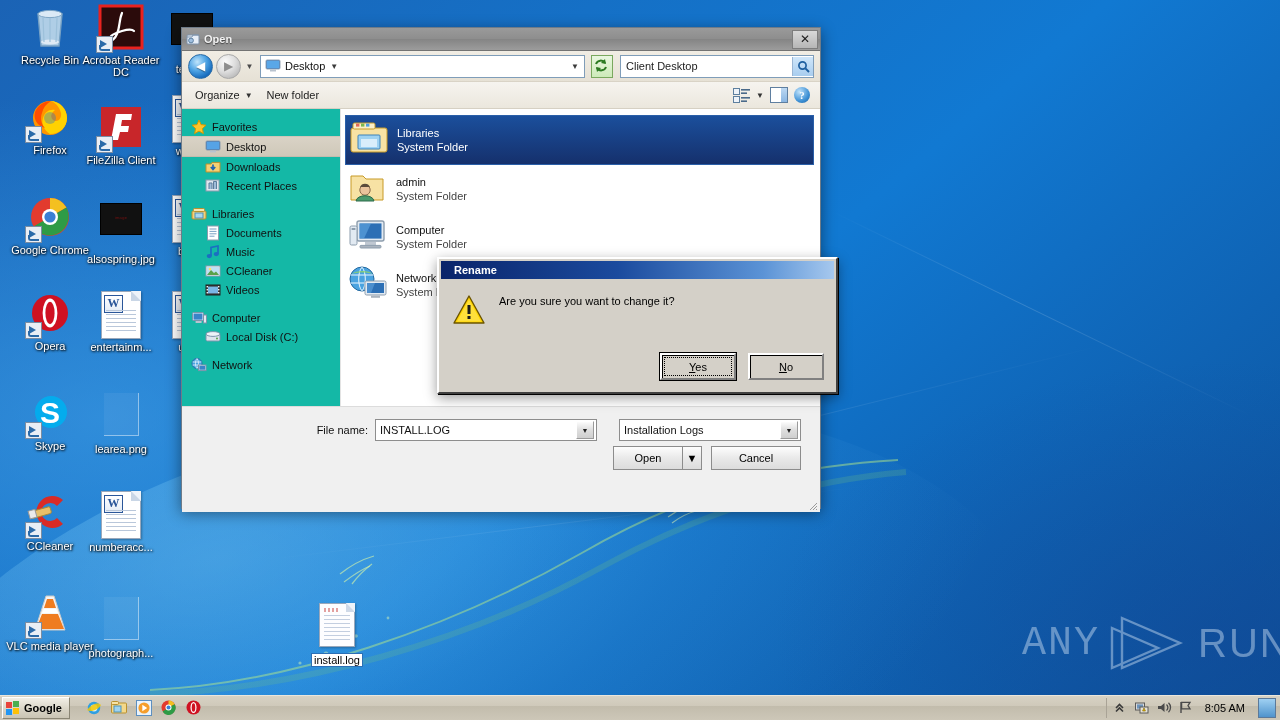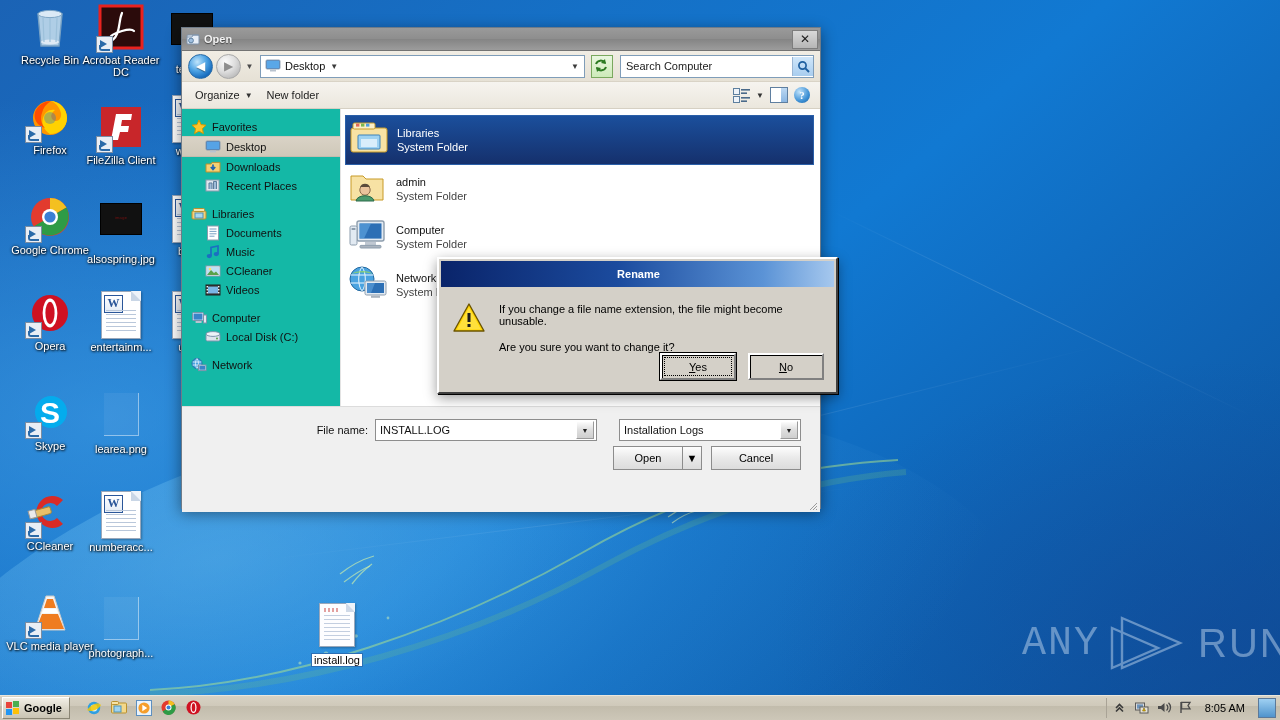--- a/index.html
+++ b/index.html
@@ -130,22 +130,22 @@
   .cbtn{width:16px;height:16px;margin-right:2px;background:linear-gradient(#fcfcfc,#dedede 50%,#cfcfcf);border:1px solid #9a9a9a;border-top-color:#fff;border-left-color:#fff;
     display:flex;align-items:center;justify-content:center;font-size:7px;color:#222;}
   .btn{height:22px;min-width:88px;background:linear-gradient(#fdfdfd,#e9e9e9 50%,#dcdcdc);border:1px solid #8c8c8c;
     font-size:11px;color:#000;display:flex;align-items:center;justify-content:center;}
   #odGrip{position:absolute;right:2px;bottom:1px;width:12px;height:12px;}
 
   
   #renamedlg{position:absolute;left:437px;top:257px;width:397px;height:133px;
     background:#d4d0c8;border:2px solid;border-color:#ffffff #404040 #404040 #ffffff;
     box-shadow:1px 1px 0 #000,0 4px 12px rgba(0,0,0,.4);}
-  #rnTitle{height:26px;margin:2px;background:linear-gradient(90deg,#0a246a 0%,#1b4b9e 45%,#5b93d6 82%,#a6c8ee 100%);
-    display:flex;align-items:center;padding-left:2px;justify-content:center;}
+  #rnTitle{height:18px;margin:2px;background:linear-gradient(90deg,#0a246a 0%,#1b4b9e 45%,#5b93d6 82%,#a6c8ee 100%);
+    display:flex;align-items:center;padding-left:13px;}
   #rnTitle .rt{font-size:11px;font-weight:bold;color:#fff;}
   #rnBody{padding:14px 14px 0 14px;display:flex;gap:14px;}
   #warnico{width:32px;height:30px;flex:0 0 32px;position:relative;}
   #rnText .l1{font-size:11px;color:#000;margin-bottom:14px;}
   #rnText .l2{font-size:11px;color:#000;}
   #rnBtns{position:absolute;right:12px;bottom:12px;display:flex;gap:12px;}
   .cbtn95{width:72px;height:23px;background:#d4d0c8;font-size:11px;color:#000;
     display:flex;align-items:center;justify-content:center;position:relative;
     border:2px solid;border-color:#ffffff #808080 #808080 #ffffff;box-shadow:1px 1px 0 #000 inset;}
   .cbtn95.def{outline:1px solid #000;outline-offset:0px;}
@@ -341,21 +341,21 @@
     <span id="refreshbtn">
       <svg width="16" height="15" viewBox="0 0 16 15" style="position:absolute;left:1px;top:2px;">
         <path d="M3,6 a5,5 0 0 1 9,-1" fill="none" stroke="#2c7a22" stroke-width="2"></path>
         <path d="M13,9 a5,5 0 0 1 -9,1" fill="none" stroke="#2c7a22" stroke-width="2"></path>
         <path d="M12,1 L13,6 L8,5 Z" fill="#2c7a22"></path>
         <path d="M4,14 L3,9 L8,10 Z" fill="#2c7a22"></path>
       </svg>
     </span>
 
     <span id="searchbox">
-      <span class="sph">Search Computer</span>
+      <span class="sph">Client Desktop</span>
       <span id="searchbtn">
         <svg width="13" height="13" viewBox="0 0 13 13">
           <circle cx="5.5" cy="5.5" r="3.6" fill="none" stroke="#1d5fa0" stroke-width="1.7"></circle>
           <path d="M8.4,8.4 L12,12" stroke="#1d5fa0" stroke-width="2"></path>
         </svg>
       </span>
     </span>
   </div>
 
   <div id="odToolbar">
@@ -585,21 +585,20 @@
   <div id="rnBody">
     <span id="warnico">
       <svg width="32" height="30" viewBox="0 0 32 30">
         <path d="M16,1 L31,28 L1,28 Z" fill="#ffd400" stroke="#6b5400" stroke-width="1.4" stroke-linejoin="round"></path>
         <path d="M16,4.5 L28,26.5 L4,26.5 Z" fill="#ffe96b" opacity=".55"></path>
         <rect x="14.5" y="10" width="3" height="9" fill="#1a1a1a"></rect>
         <rect x="14.5" y="21" width="3" height="3" fill="#1a1a1a"></rect>
       </svg>
     </span>
     <span id="rnText">
-      <div class="l1">If you change a file name extension, the file might become unusable.</div>
       <div class="l2">Are you sure you want to change it?</div>
     </span>
   </div>
   <div id="rnBtns">
     <span class="cbtn95 def">
       <span class="focus"></span>
       <span><span class="u">Y</span><span>es</span></span>
     </span>
     <span class="cbtn95">
       <span><span class="u">N</span><span>o</span></span>

